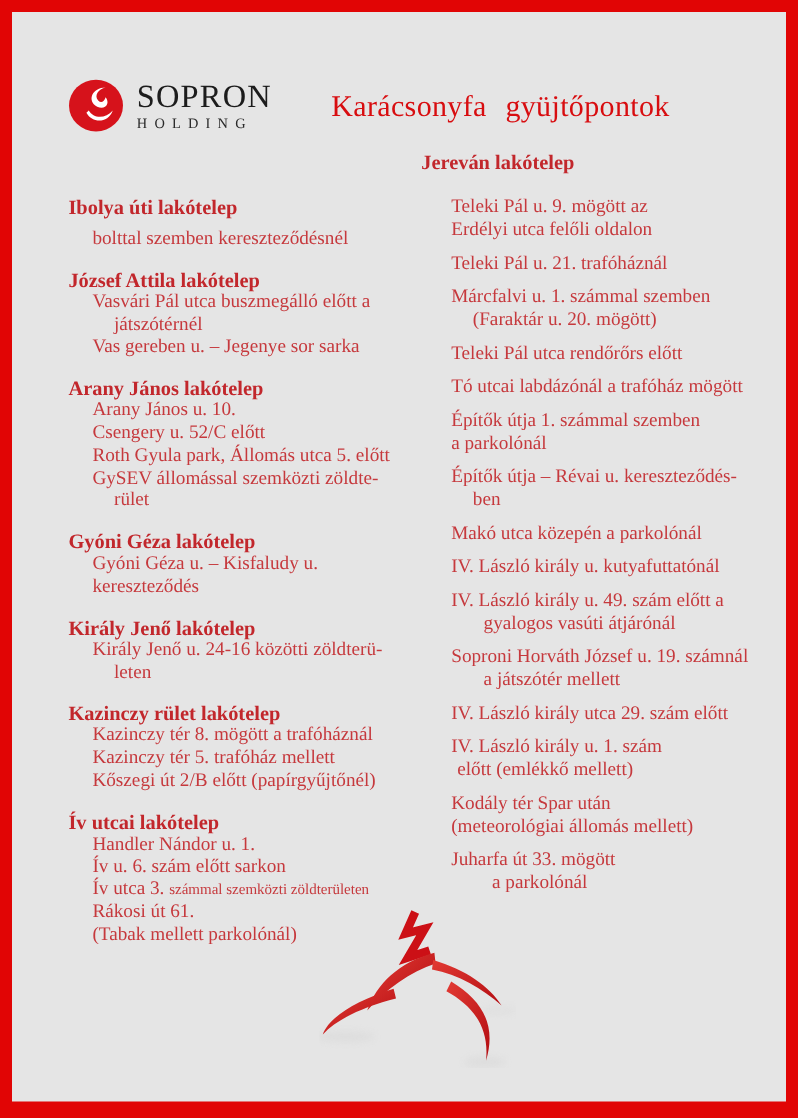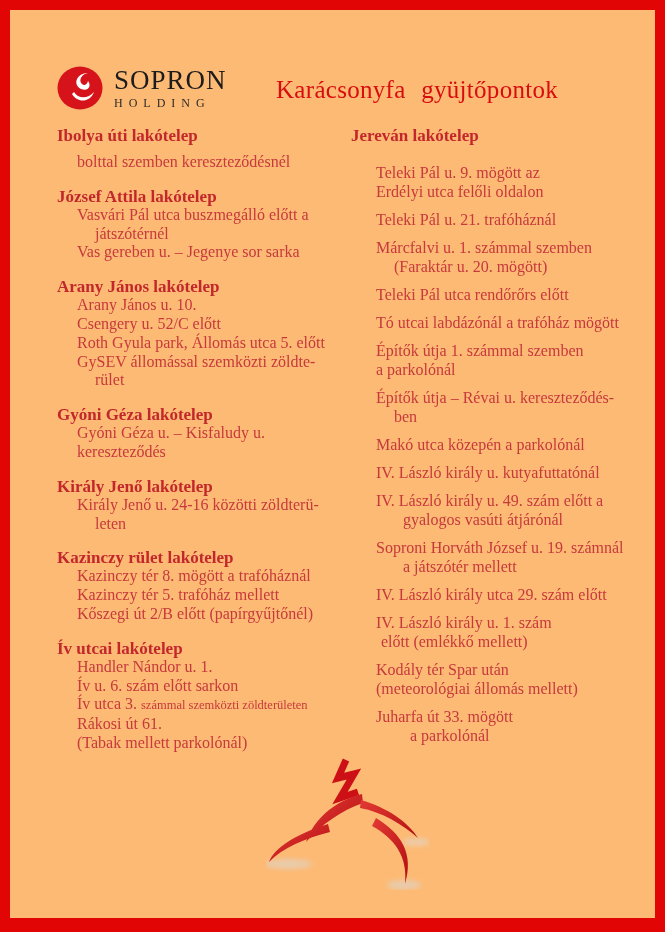--- a/index.html
+++ b/index.html
@@ -1,40 +1,40 @@
 <!DOCTYPE html>
 <html><head>
 <meta charset="utf-8">
 <style>
   html,body{margin:0;padding:0;background:#888;}
   .page{
     position:relative;
     width:665px;height:932px;
     box-sizing:border-box;
-    background:#fdba74;
+    background:#e5e5e5;
     border:10px solid #e10505;
     border-bottom-width:14px;
     overflow:hidden;
     font-family:"Liberation Serif", serif;
   }
   
   .logo{position:absolute;top:55px;left:47px;display:flex;align-items:center;gap:9px;}
   .logo-mark{width:48px;height:46px;flex:0 0 auto;}
   .logo-text{display:flex;flex-direction:column;line-height:1;}
   .logo-name{font-size:27px;color:#1c1c1c;letter-spacing:1px;}
   .logo-subname{font-size:12px;color:#2a2a2a;letter-spacing:6px;margin-top:3px;}
   .page-title{
     position:absolute;left:266px;top:66px;
     font-size:25px;font-weight:normal;color:#d80d10;
     word-spacing:9px;letter-spacing:0.3px;
     white-space:nowrap;
   }
   
   .columns{position:absolute;top:116px;left:47px;width:590px;display:flex;}
-  .col-left{width:294px;flex:0 0 auto;}
+  .col-left{width:294px;flex:0 0 auto;margin-top:37px;}
   .col-right{flex:1 1 auto;}
   h3{margin:0;font-size:17px;line-height:19px;font-weight:bold;color:#c2272c;white-space:nowrap;}
   .section{margin-bottom:15px;}
   .line{margin-left:20px;font-size:16px;line-height:18.8px;color:#c6393d;white-space:nowrap;}
   .line.wrap{margin-left:38px;}
   .line.gap-top{margin-top:8px;}
   .small{font-size:12.5px;}
   .col-right h3{margin-bottom:18px;}
   .entry{margin:0 0 9px 25px;font-size:16px;line-height:19px;color:#c6393d;}
   .entry .l{white-space:nowrap;}

